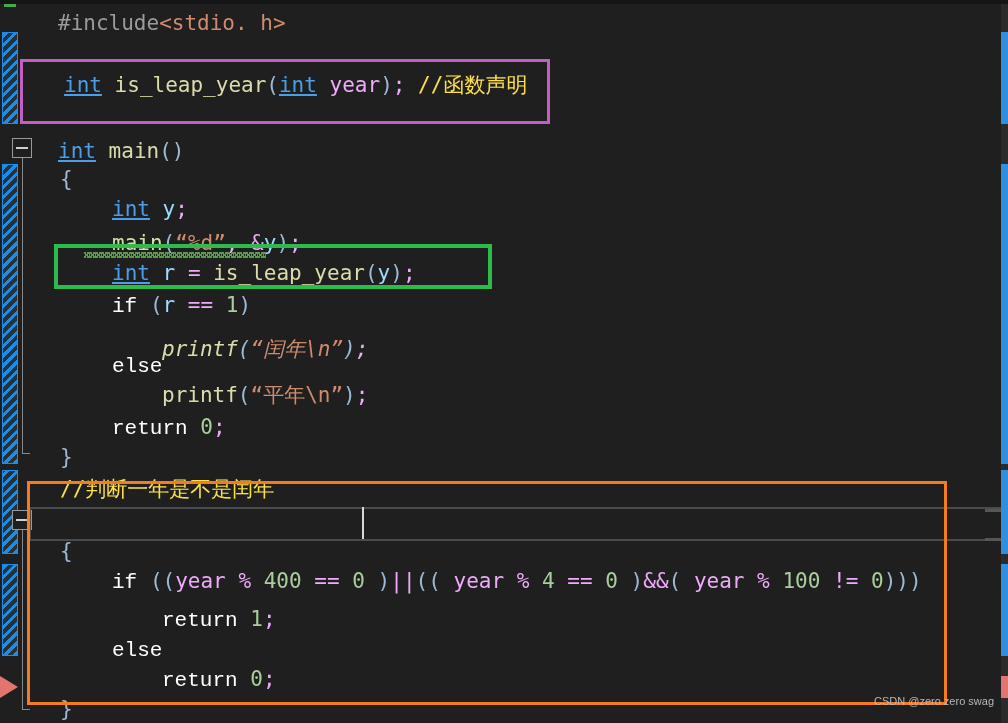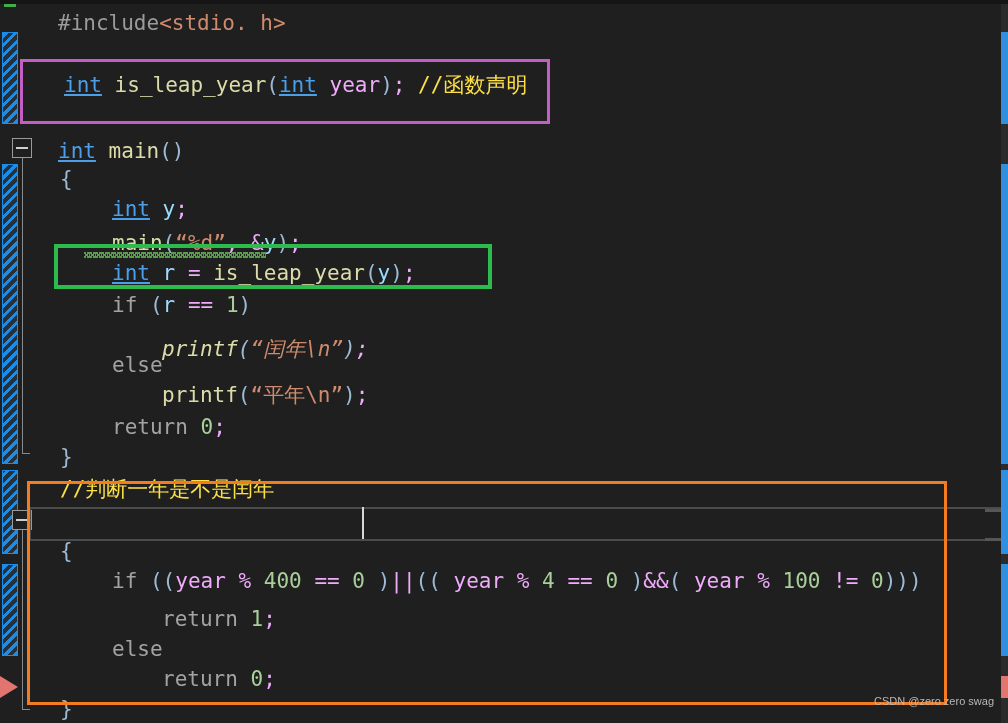--- a/index.html
+++ b/index.html
@@ -34,21 +34,21 @@
   }
   .topmark{position:absolute;left:4px;top:0;width:12px;height:3px;background:#3fae4a;}
   
   .code{position:absolute;left:0;top:0;width:1008px;height:723px;}
   .line{
     position:absolute;left:0;width:1008px;height:38px;line-height:38px;
     font-size:21px;white-space:pre;letter-spacing:0px;padding-left:28px;
   }
   
   .kw{color:#4a9fe8;text-decoration:underline;}        
-  .ctl{color:#a3a3a3;}       
+  .ctl{color:#ffffff;font-family:Liberation Mono, monospace;}       
   .fn{color:#dcdcaa;}        
   .pp{color:#9b9b9b;}        
   .hdr{color:#cf8b6e;}       
   .var{color:#9cdcfe;}       
   .plain{color:#f0abfc;}     
   .num{color:#a8cf9a;}       
   .str{color:#cf8b6e;}       
   .cmt{color:#fde047;}
   .brace{color:#9cb9d6;}
   

